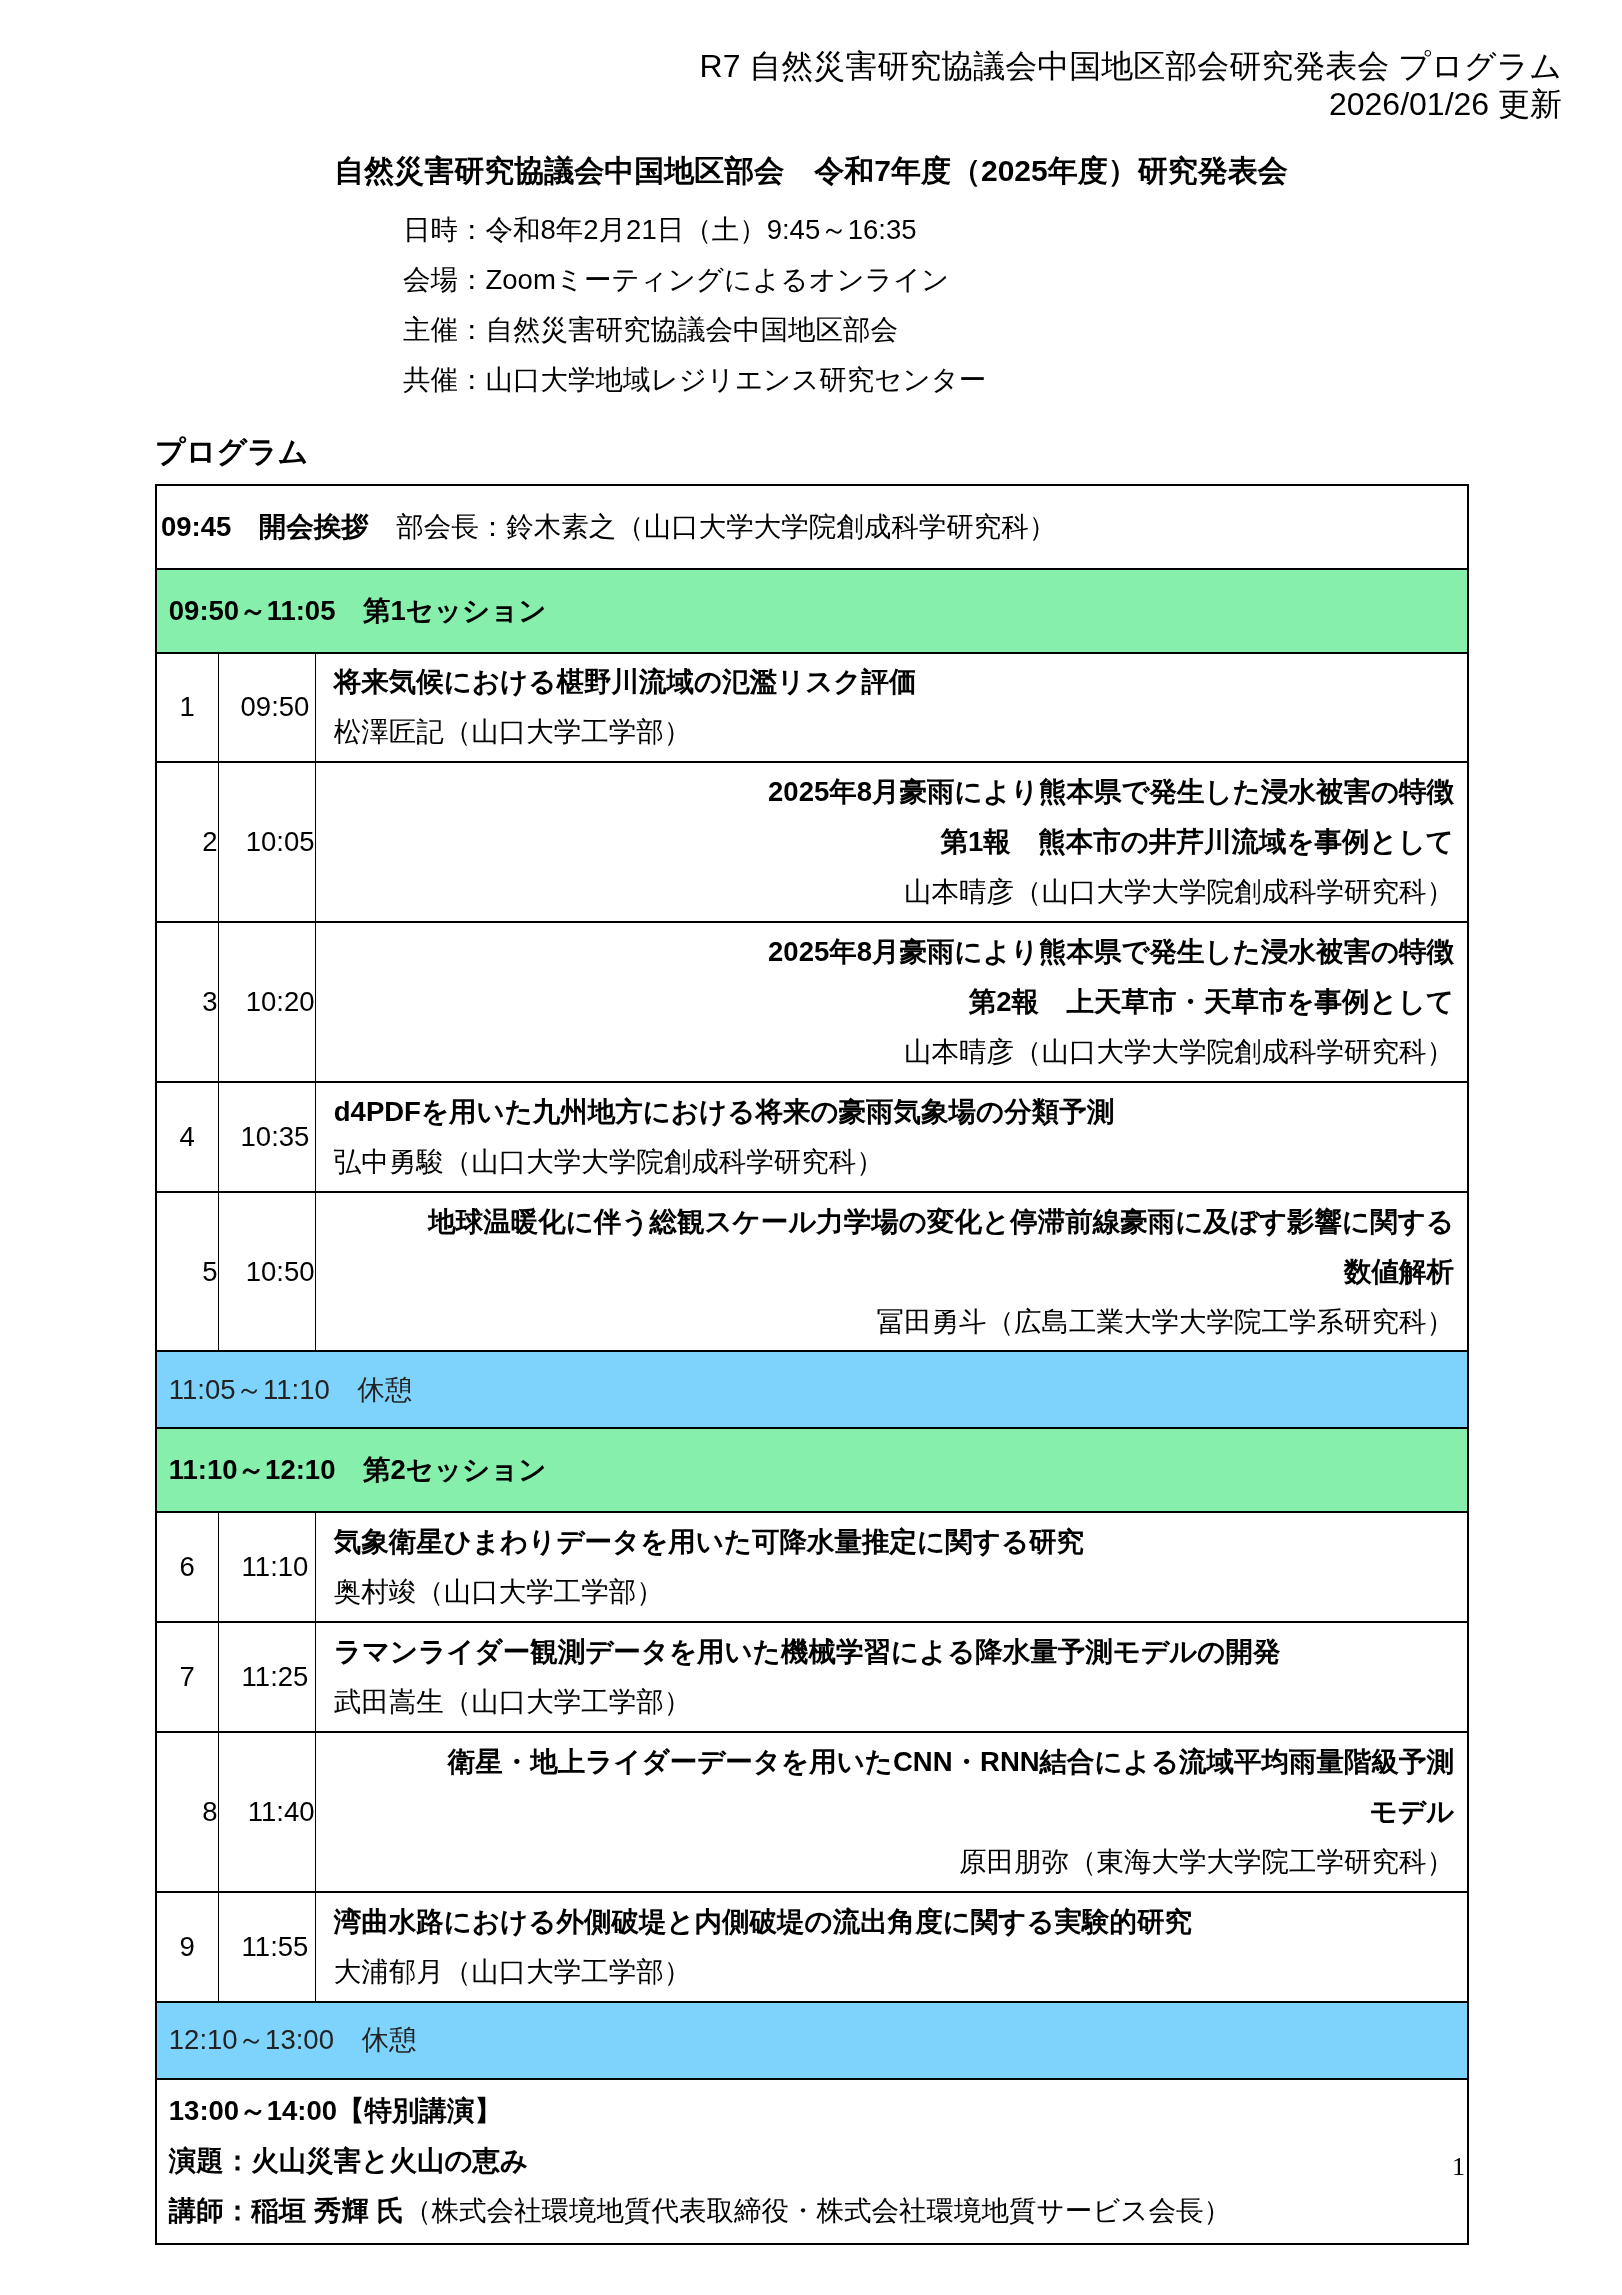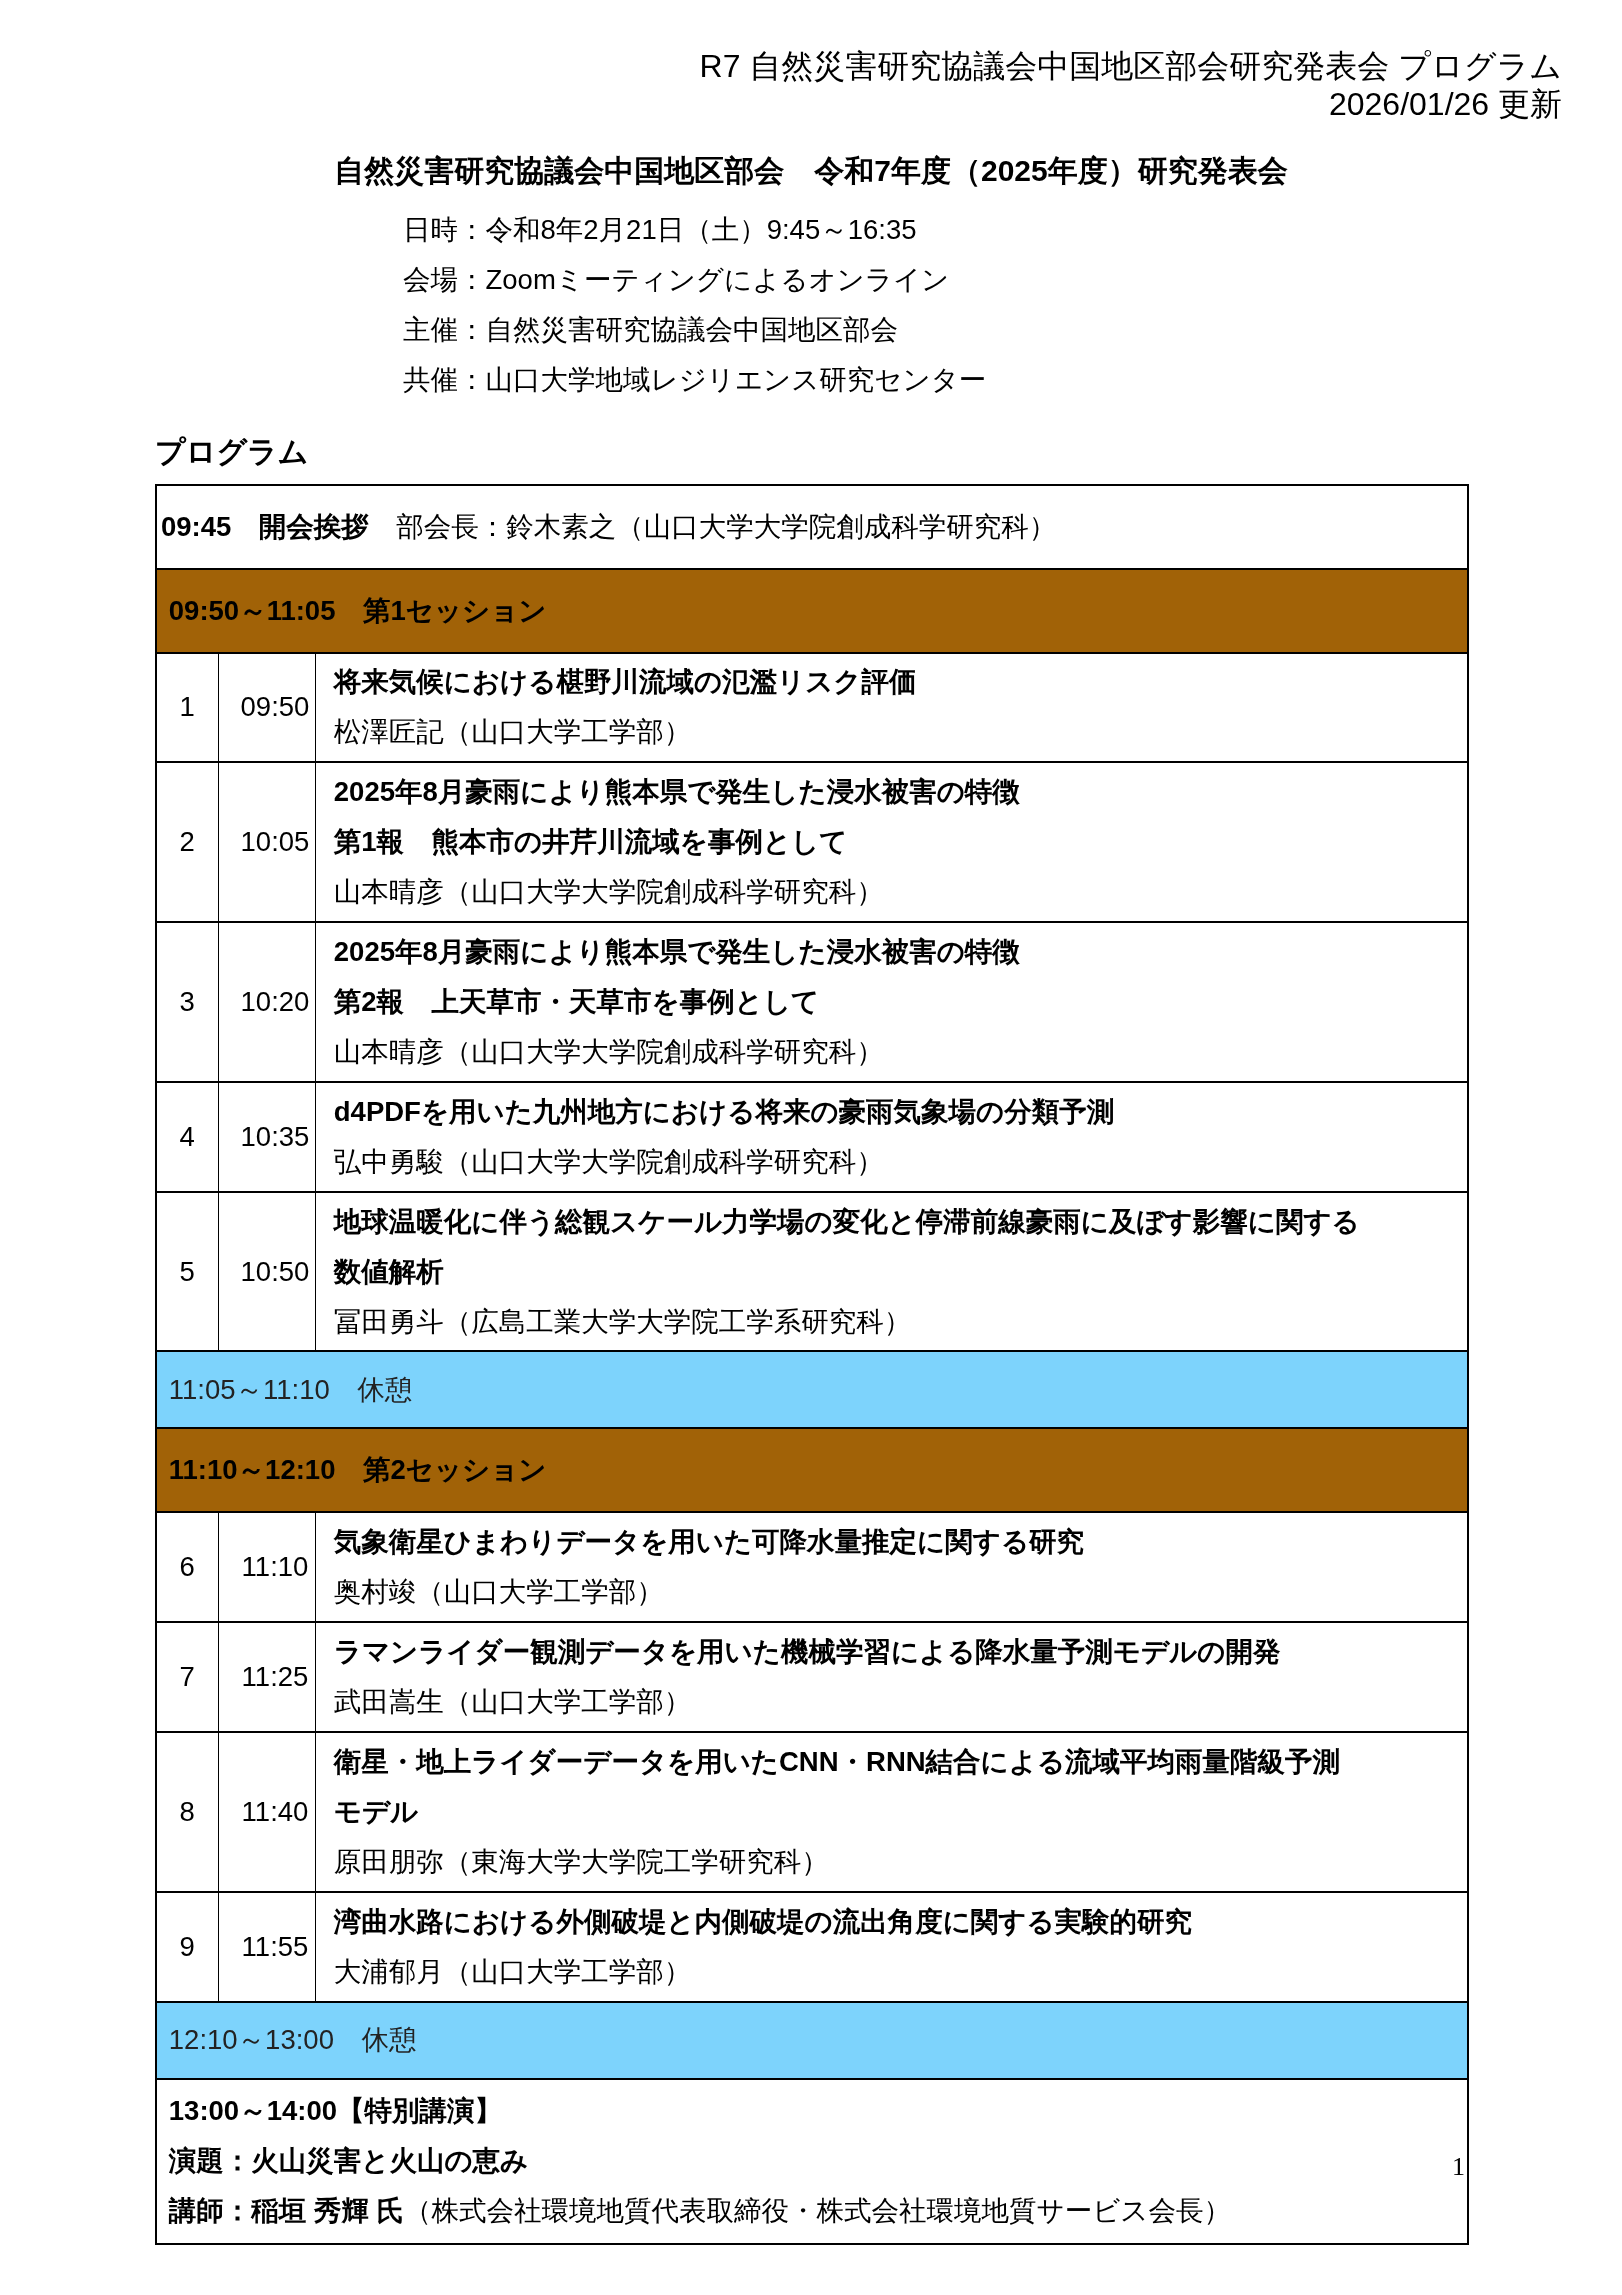--- a/index.html
+++ b/index.html
@@ -55,36 +55,36 @@
     border-bottom:2px solid #000;
     vertical-align:middle;
   }
 
   tr.opening td { height:84px; padding-left:4px; }
   tr.opening .b { font-weight:bold; }
 
   tr.session td {
     height:84px;
     padding-left:11.8px;
-    background:#a16207;
+    background:#86efac;
     font-weight:bold;
   }
 
   tr.break td {
     height:77px;
     padding-left:11.8px;
     background:#7dd3fc;
     color:#222;
   }
 
   tr.talk td.no   { text-align:center; }
   tr.talk td.time { text-align:center;padding-left:17px; }
   tr.talk td.content { padding:3.9px 13px 3.9px 18.3px; line-height:50px; }
   tr.talk.h2 td { height:105px; }
-  tr.talk.h3 td { height:151px; }
+  tr.talk.h3 td { height:151px;text-align:right; }
   .title-line { font-weight:bold; }
   .presenter-line { font-weight:normal; }
 
   tr.special td { height:157px; padding:6.5px 13px 6.5px 11.8px; line-height:50px; }
   tr.special .b { font-weight:bold; }
 
   .page-number {
     position:absolute;
     top:2152px;
     right:157px;

